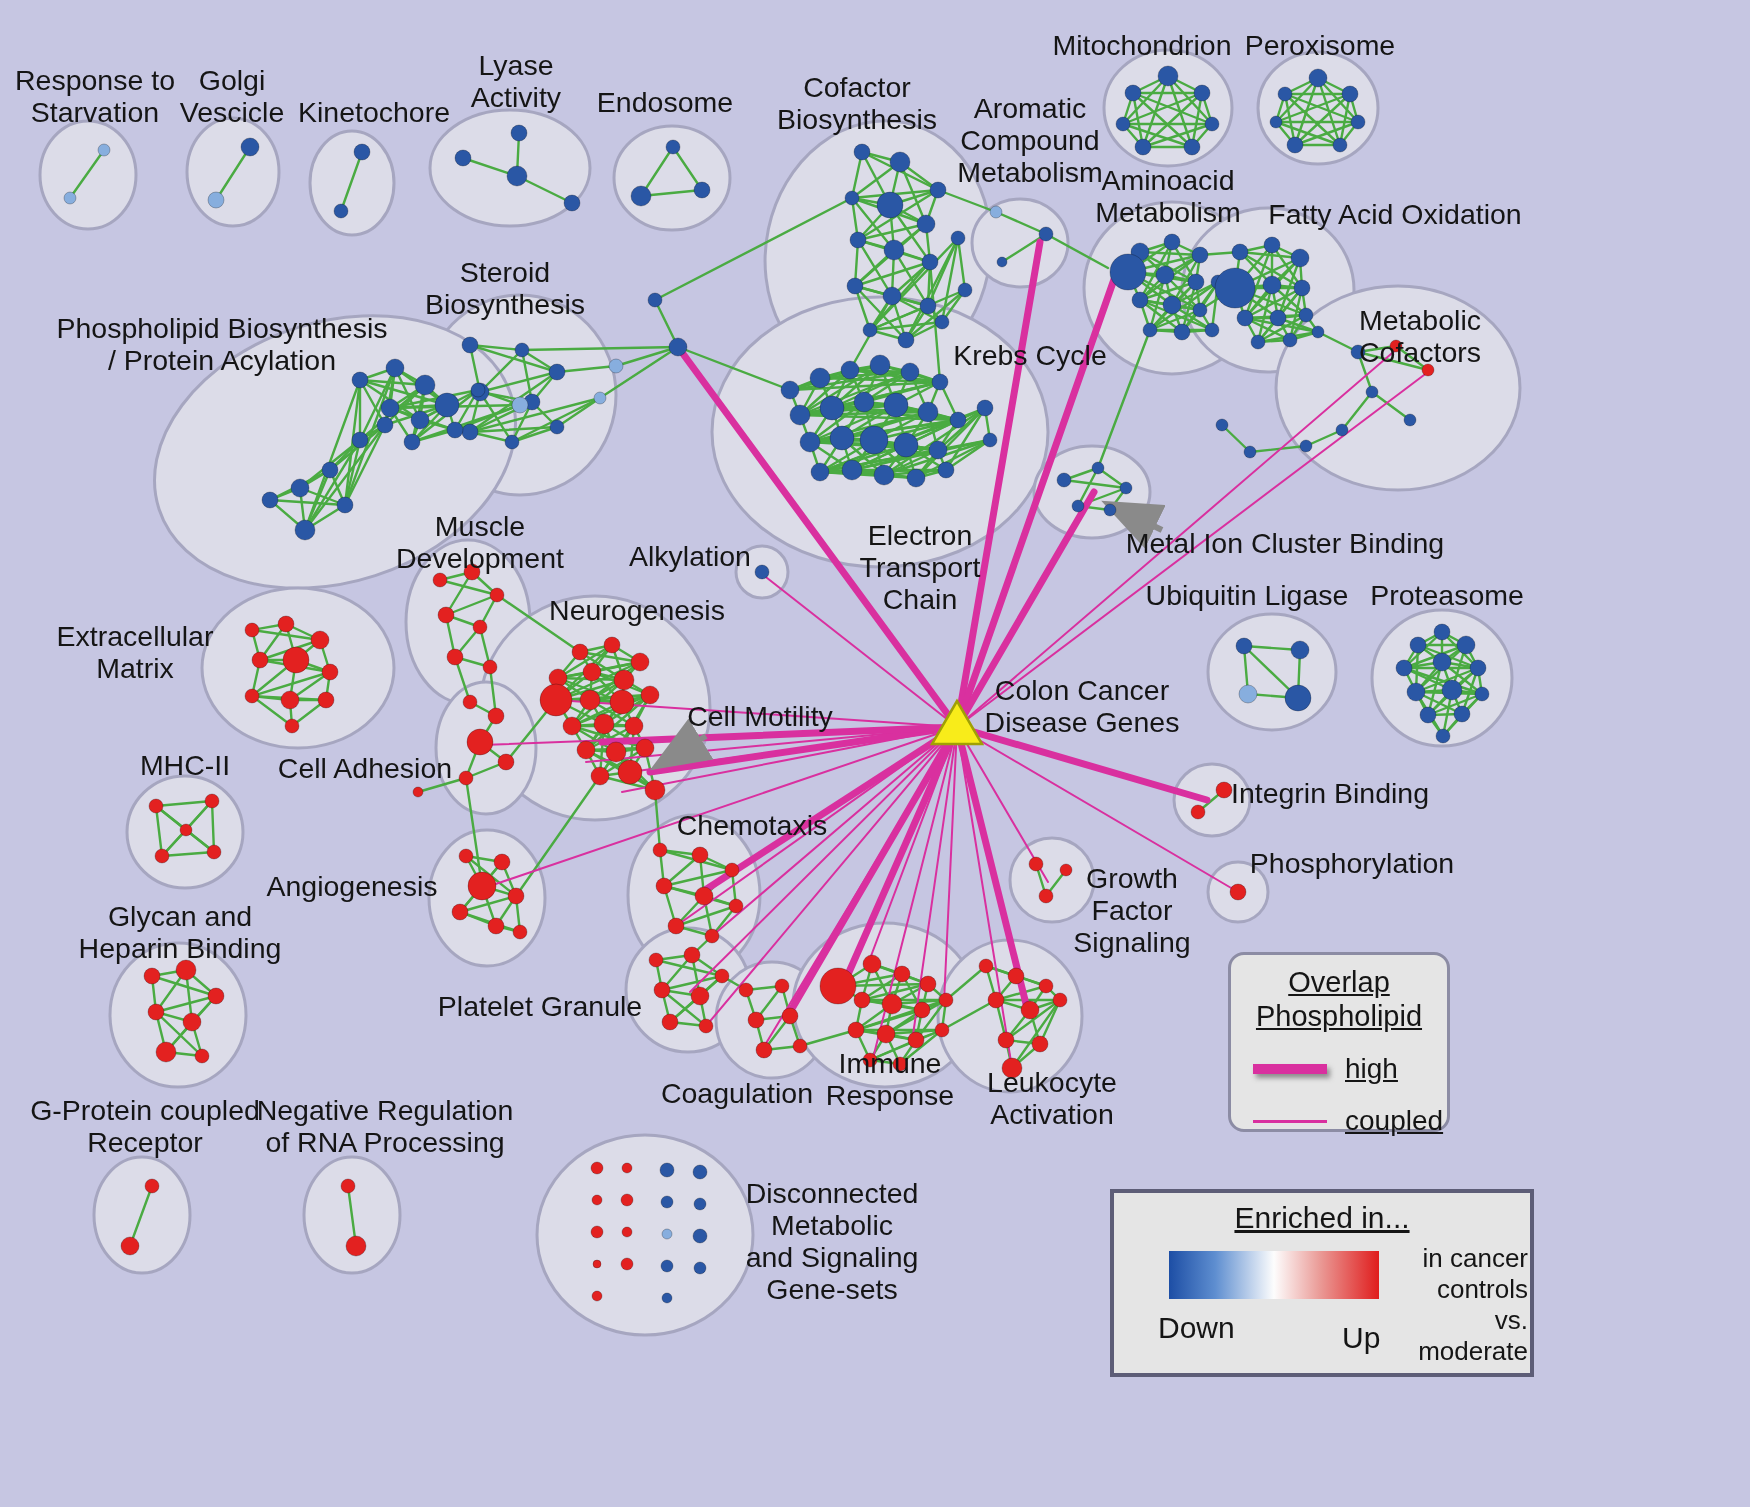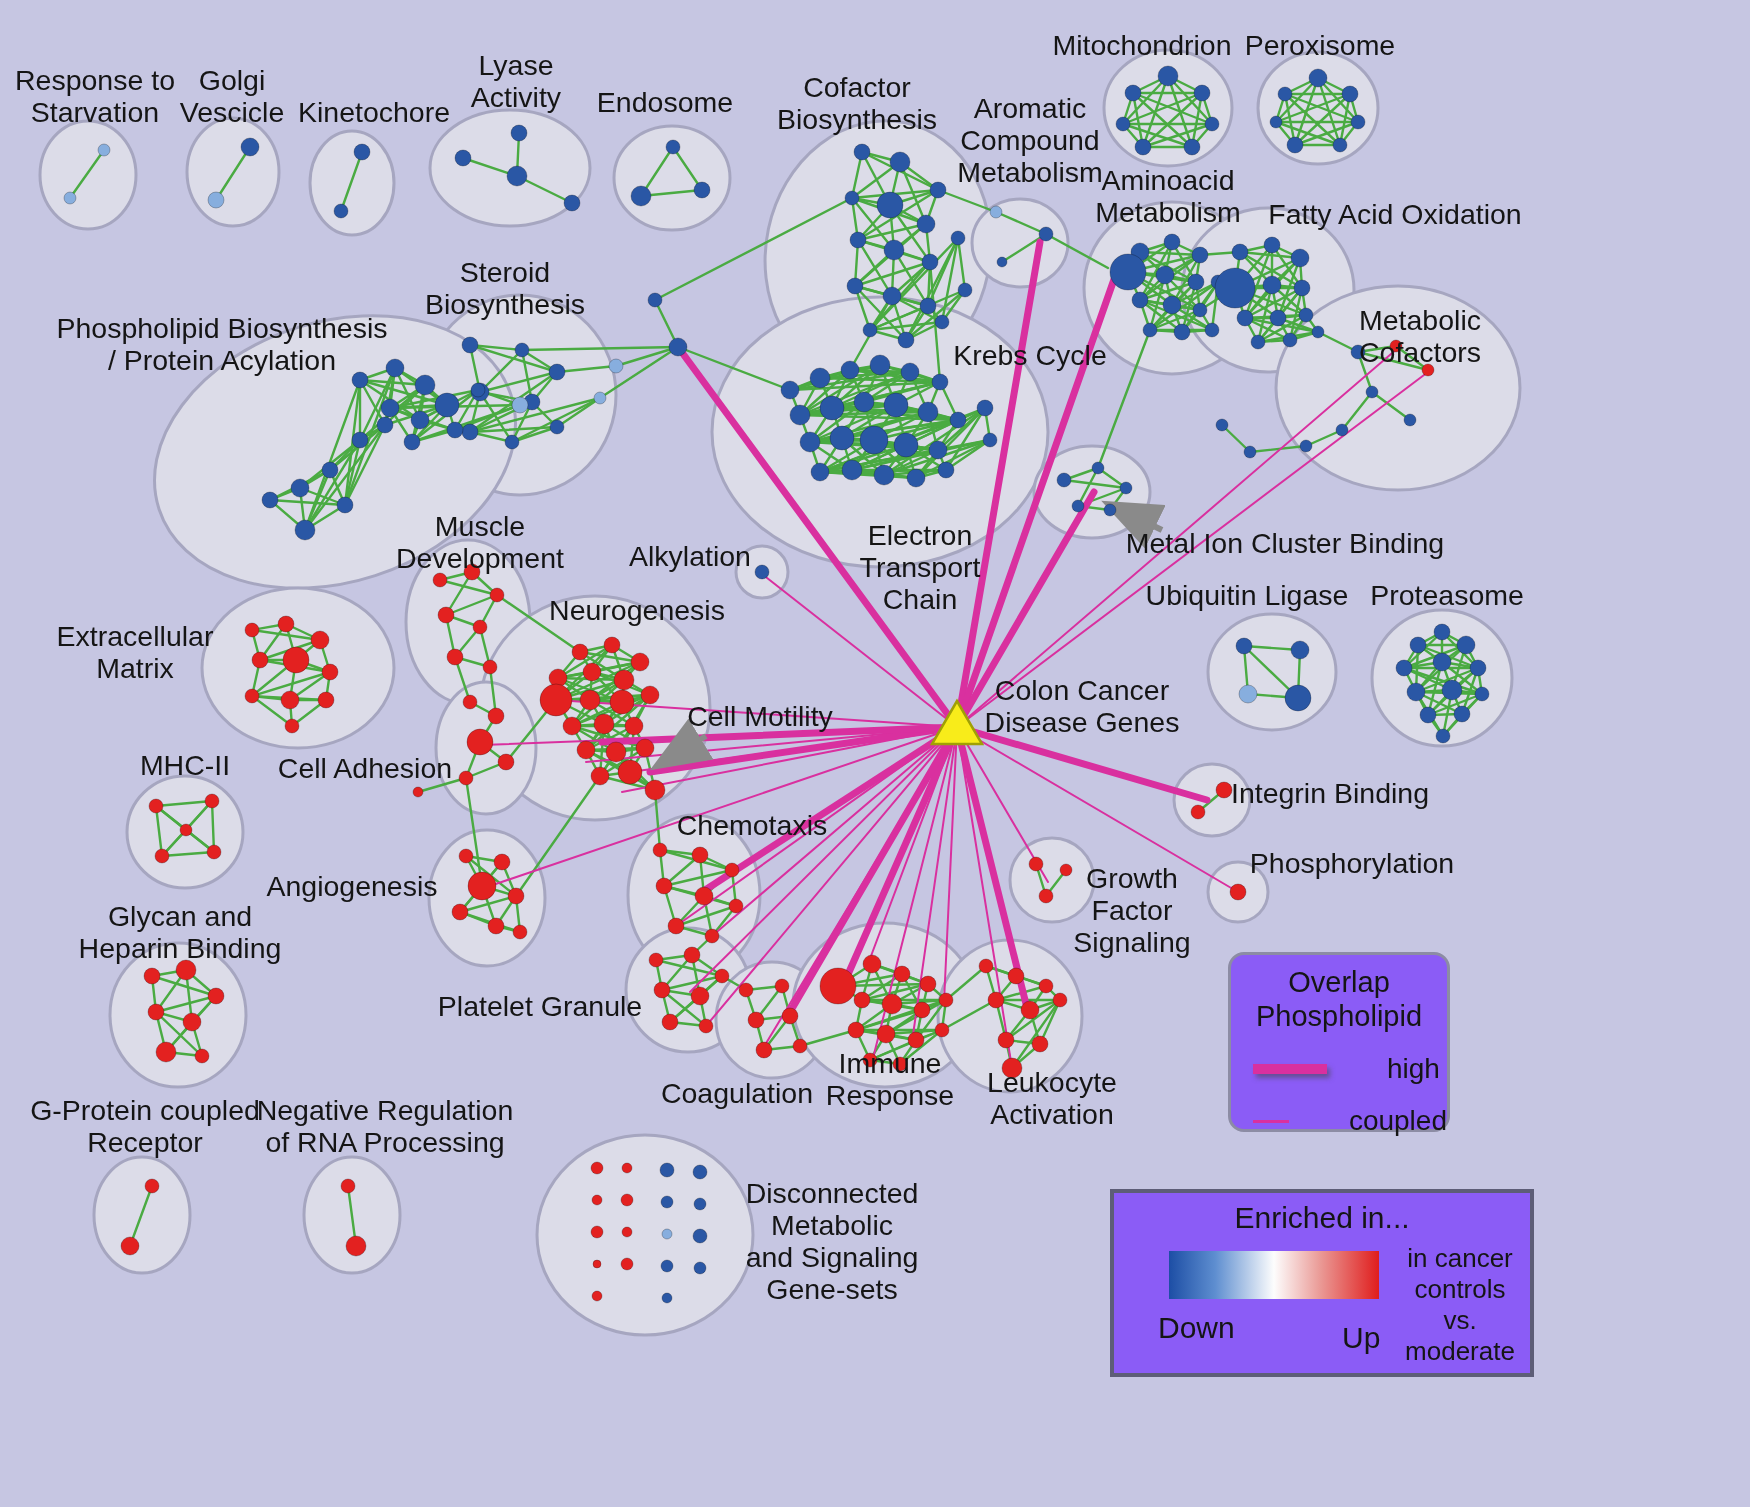--- a/index.html
+++ b/index.html
@@ -1,32 +1,32 @@
 <!DOCTYPE html>
 <html><head>
 <meta charset="utf-8">
 <style>
   html,body{margin:0;padding:0;background:#c6c6e2;}
   .stage{position:relative;width:1750px;height:1507px;background:#c6c6e2;overflow:hidden;
          font-family:"Liberation Sans",sans-serif;color:#151515;}
   .stage svg{position:absolute;left:0;top:0;}
-  .legend{position:absolute;box-sizing:border-box;background:#8b5cf6;}
+  .legend{position:absolute;box-sizing:border-box;background:#e5e5e5;text-decoration:underline;}
   .ov{left:1228px;top:952px;width:222px;height:180px;border:3px solid #8c8ca4;border-radius:16px;}
   .ov-title{text-align:center;font-size:29px;line-height:34px;margin-top:10px;}
-  .ov-row{display:flex;align-items:center;margin:20px 0 0 22px;gap:42px;}
+  .ov-row{display:flex;align-items:center;margin:20px 0 0 22px;}
   .ov-high{width:74px;height:10px;background:#d9309f;box-shadow:3px 4px 5px rgba(70,70,70,.55);}
   .ov-mod{width:74px;height:3px;background:#d9309f;}
   .ov-label{margin-left:18px;font-size:28px;}
   .en{left:1110px;top:1160px;width:424px;height:188px;border:4px solid #5d5d77;margin-top:29px;}
   .en-title{text-align:center;font-size:30px;margin-top:8px;}
   .en-bar{position:absolute;left:55px;top:58px;width:210px;height:48px;
           background:linear-gradient(90deg,#1d4ea5 0%,#5e8ed0 22%,#fdfdfd 50%,#ea9a96 72%,#e01d1d 100%);}
   .en-down{position:absolute;left:44px;top:118px;font-size:30px;}
   .en-up{position:absolute;left:228px;top:128px;font-size:30px;text-align:center;}
-  .en-note{position:absolute;left:278px;top:50px;width:136px;text-align:center;font-size:26px;line-height:31px;}
+  .en-note{position:absolute;left:278px;top:50px;width:136px;text-align:right;font-size:26px;line-height:31px;}
 </style>
 </head>
 <body>
 
 <div class="stage">
   <svg id="net" width="1750" height="1507" viewBox="0 0 1750 1507">
       <defs>
         <marker id="ah" markerWidth="10" markerHeight="8" refX="8" refY="4" orient="auto">
           <polygon points="0,0 10,4 0,8" fill="#8a8a8a"></polygon>
         </marker>

